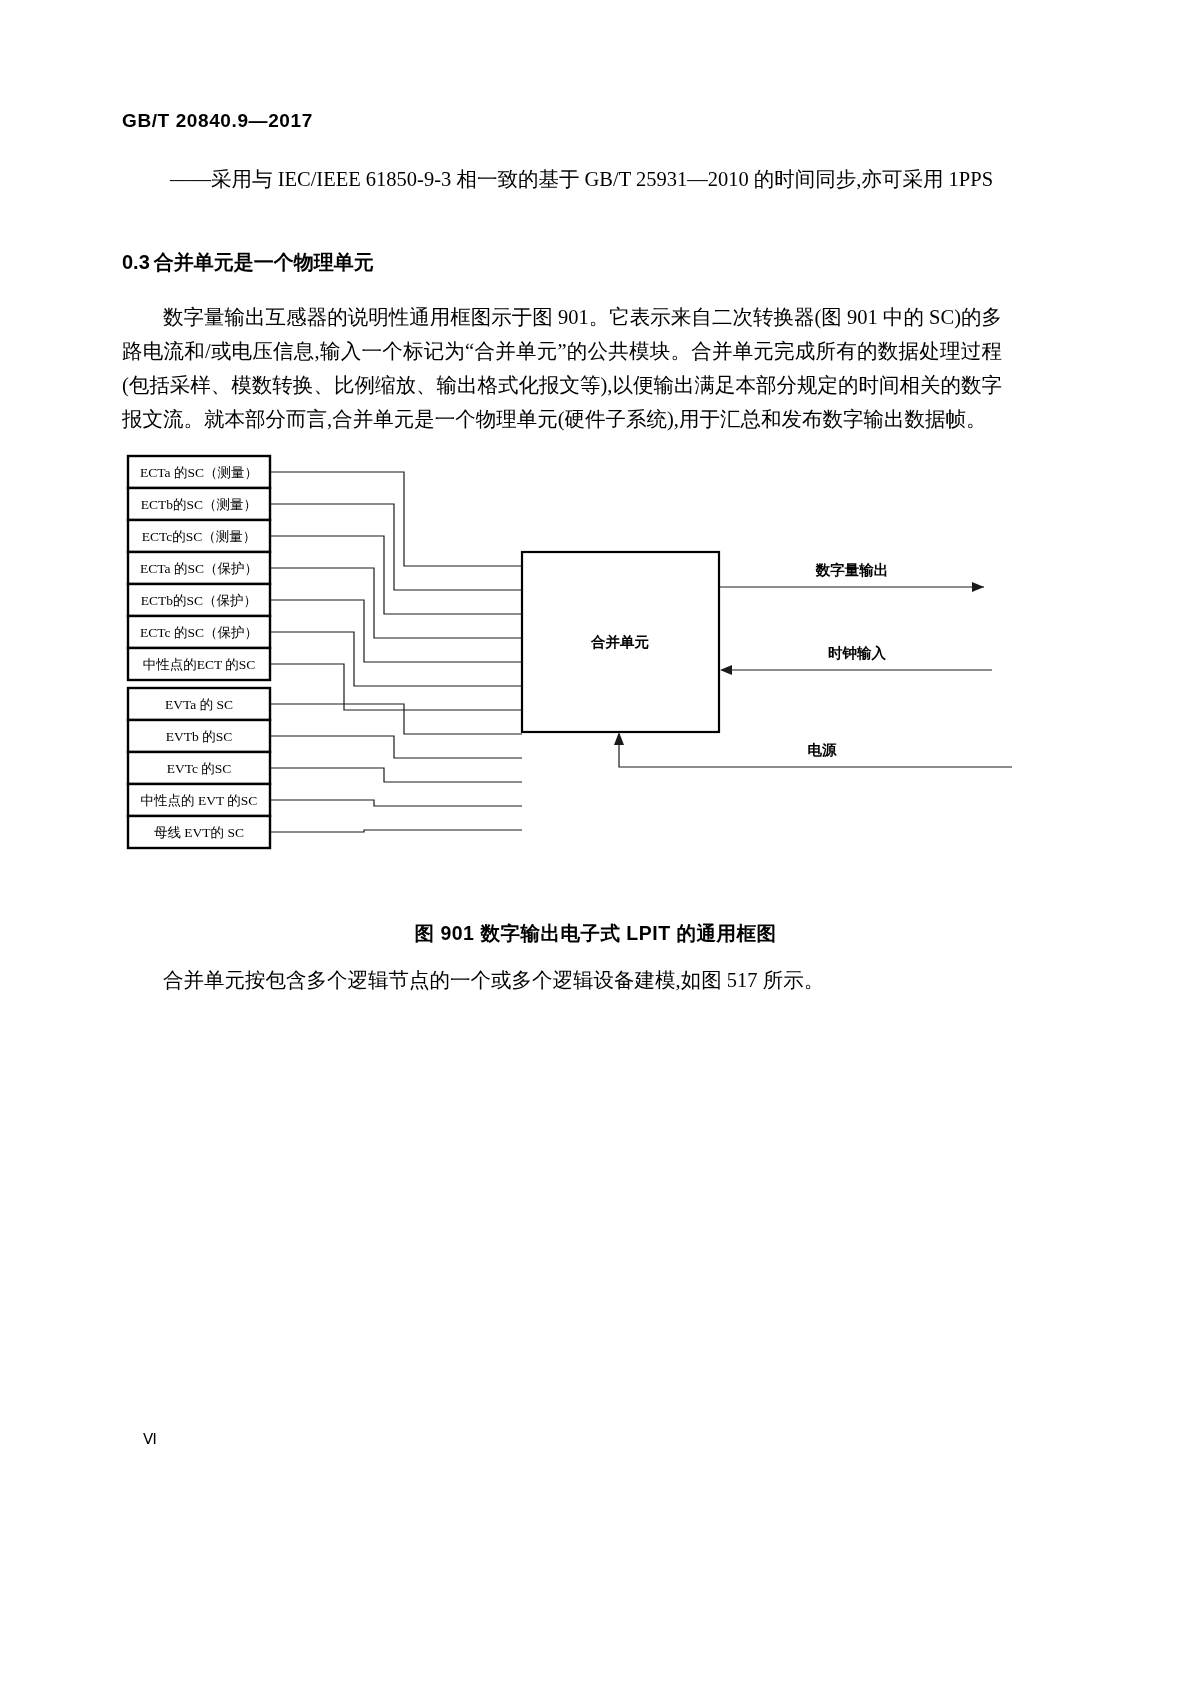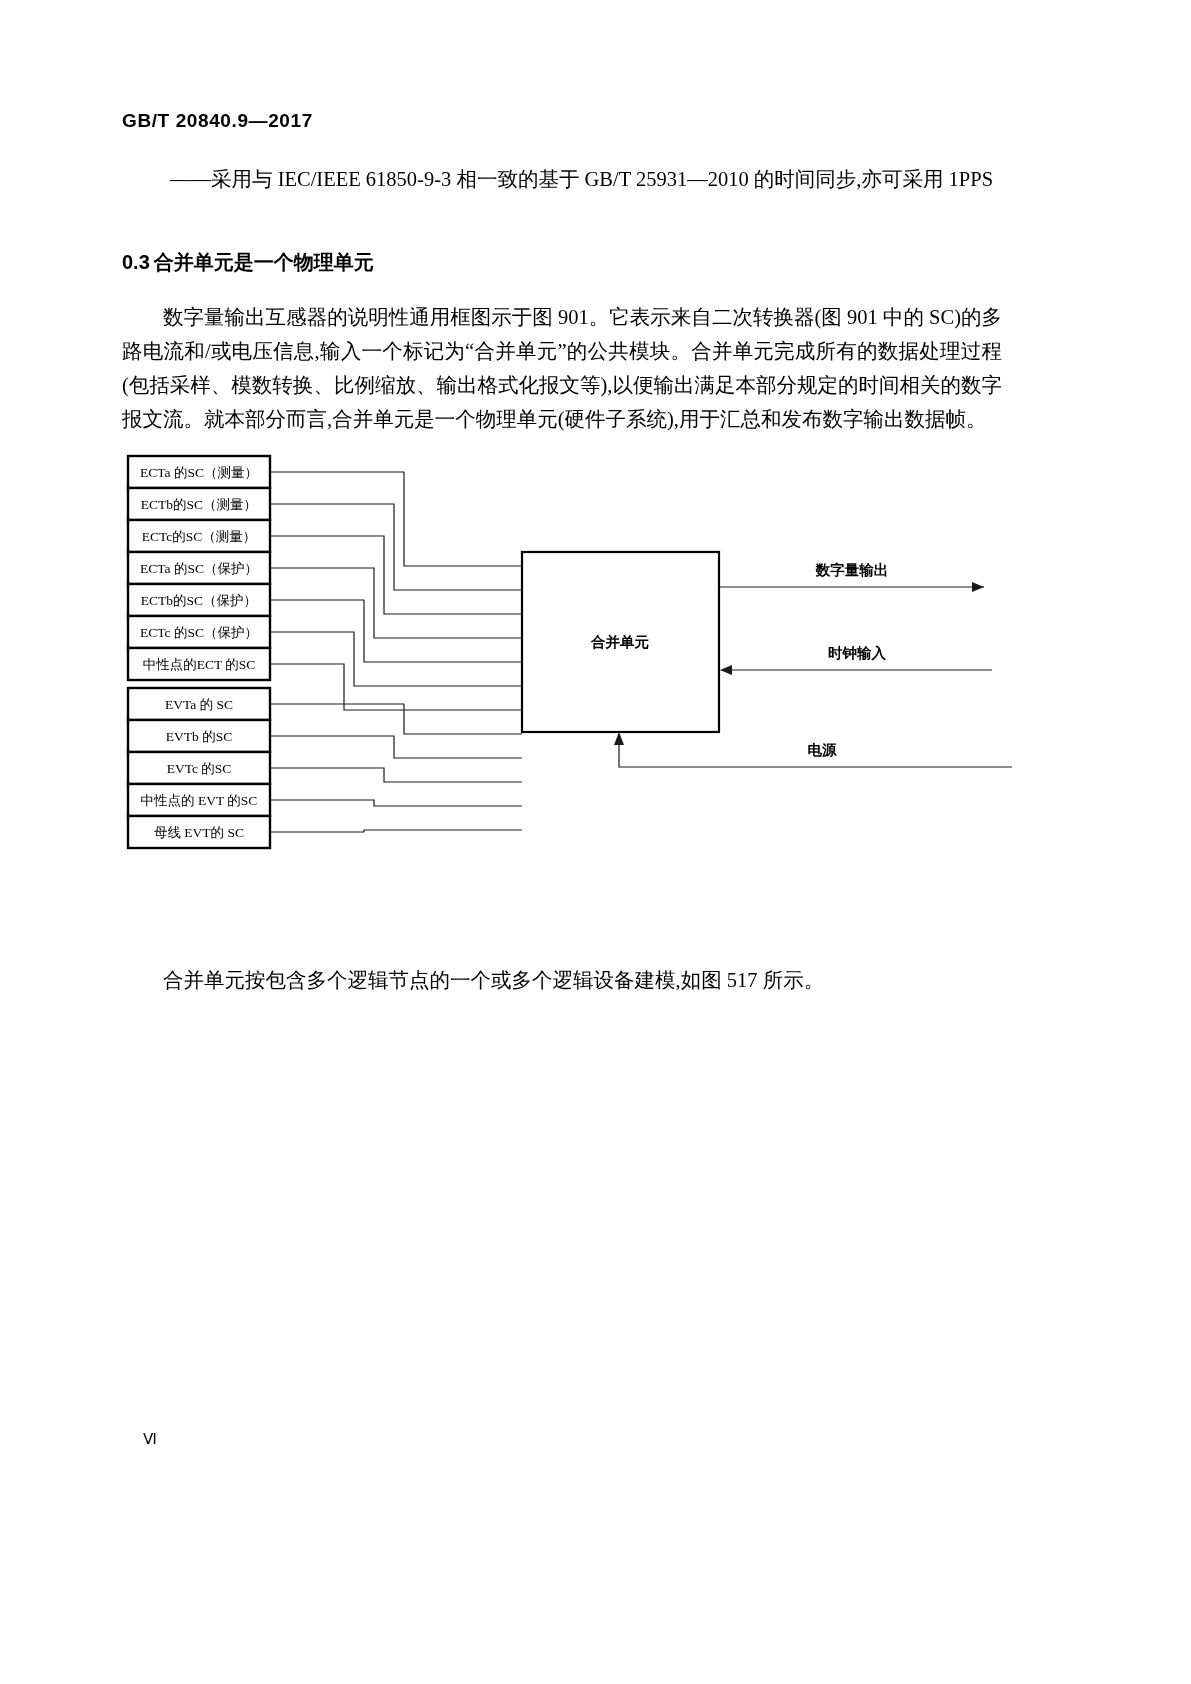--- a/index.html
+++ b/index.html
@@ -193,18 +193,19 @@
       </g>
 
       <text class="mu-label" x="498" y="205" text-anchor="middle">合并单元</text>
 
       <text class="arrow-label" x="730" y="133" text-anchor="middle">数字量输出</text>
       <text class="arrow-label" x="735" y="216" text-anchor="middle">时钟输入</text>
       <text class="arrow-label" x="700" y="313" text-anchor="middle">电源</text>
     </svg>
   </div>
 
+  <div class="caption">图 901   数字输出电子式 LPIT 的通用框图</div>
 
   <div class="para" id="para-2">合并单元按包含多个逻辑节点的一个或多个逻辑设备建模,如图 517 所示。</div>
 
   <div class="folio">Ⅵ</div>
 
 </div>
 
 </body></html>

